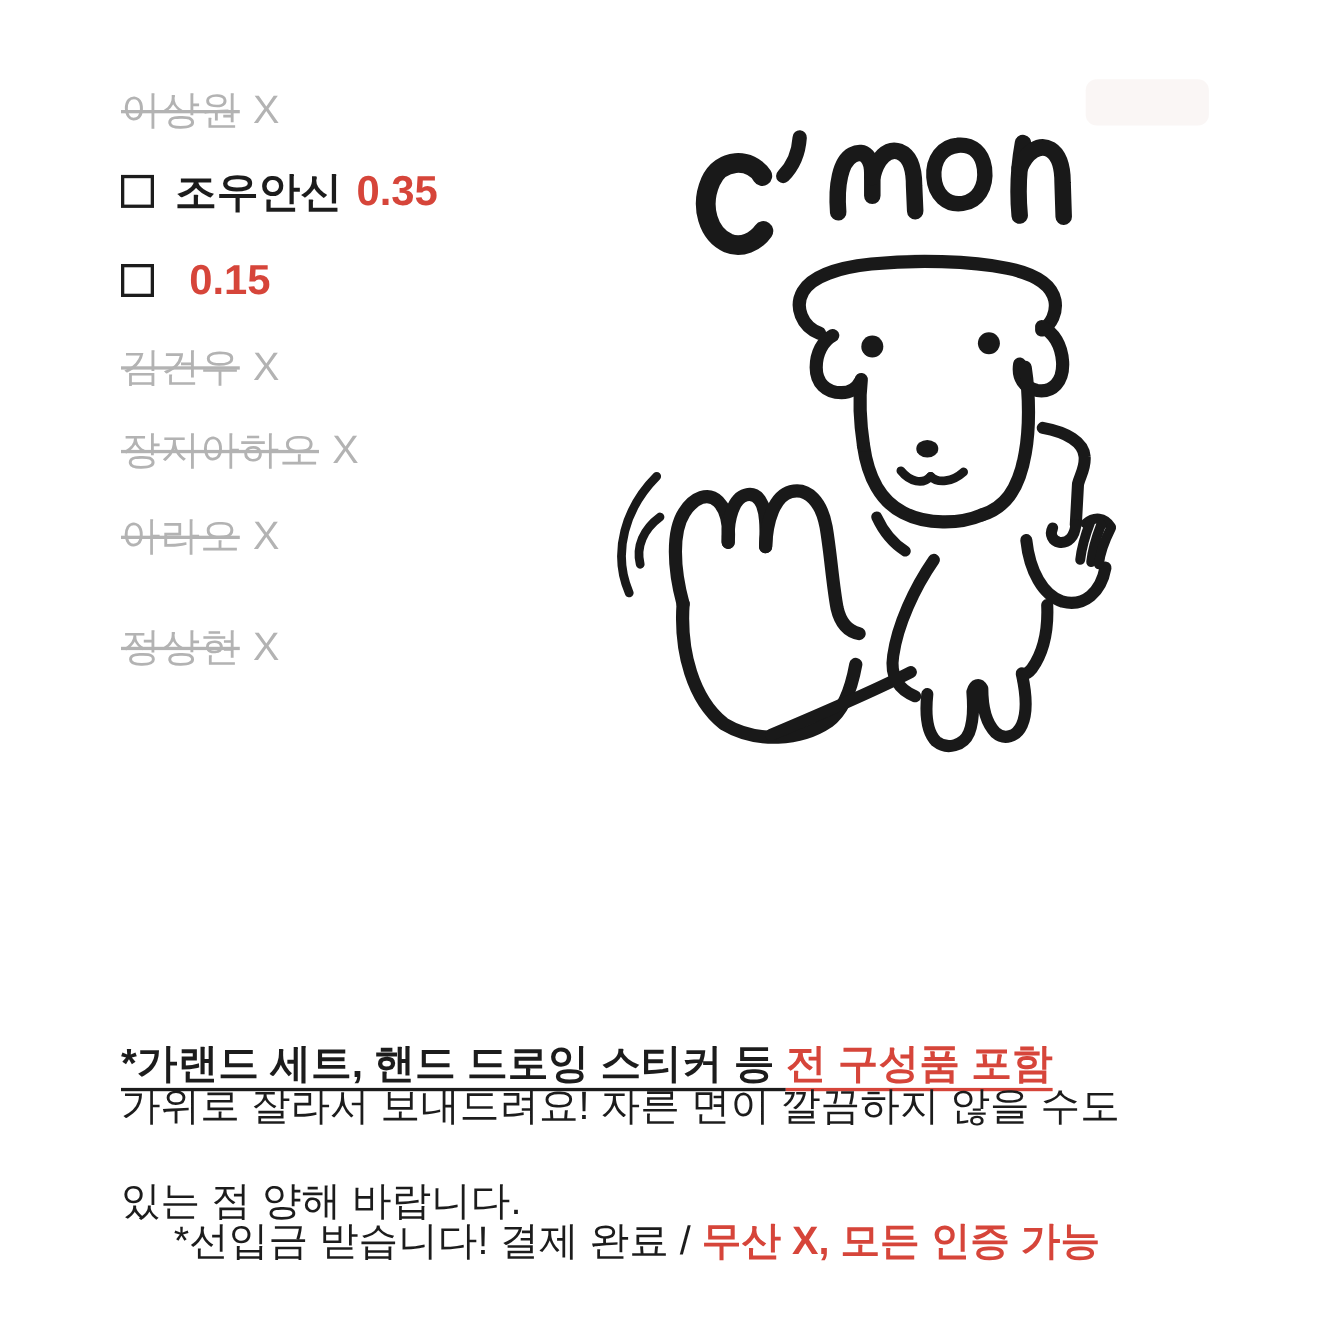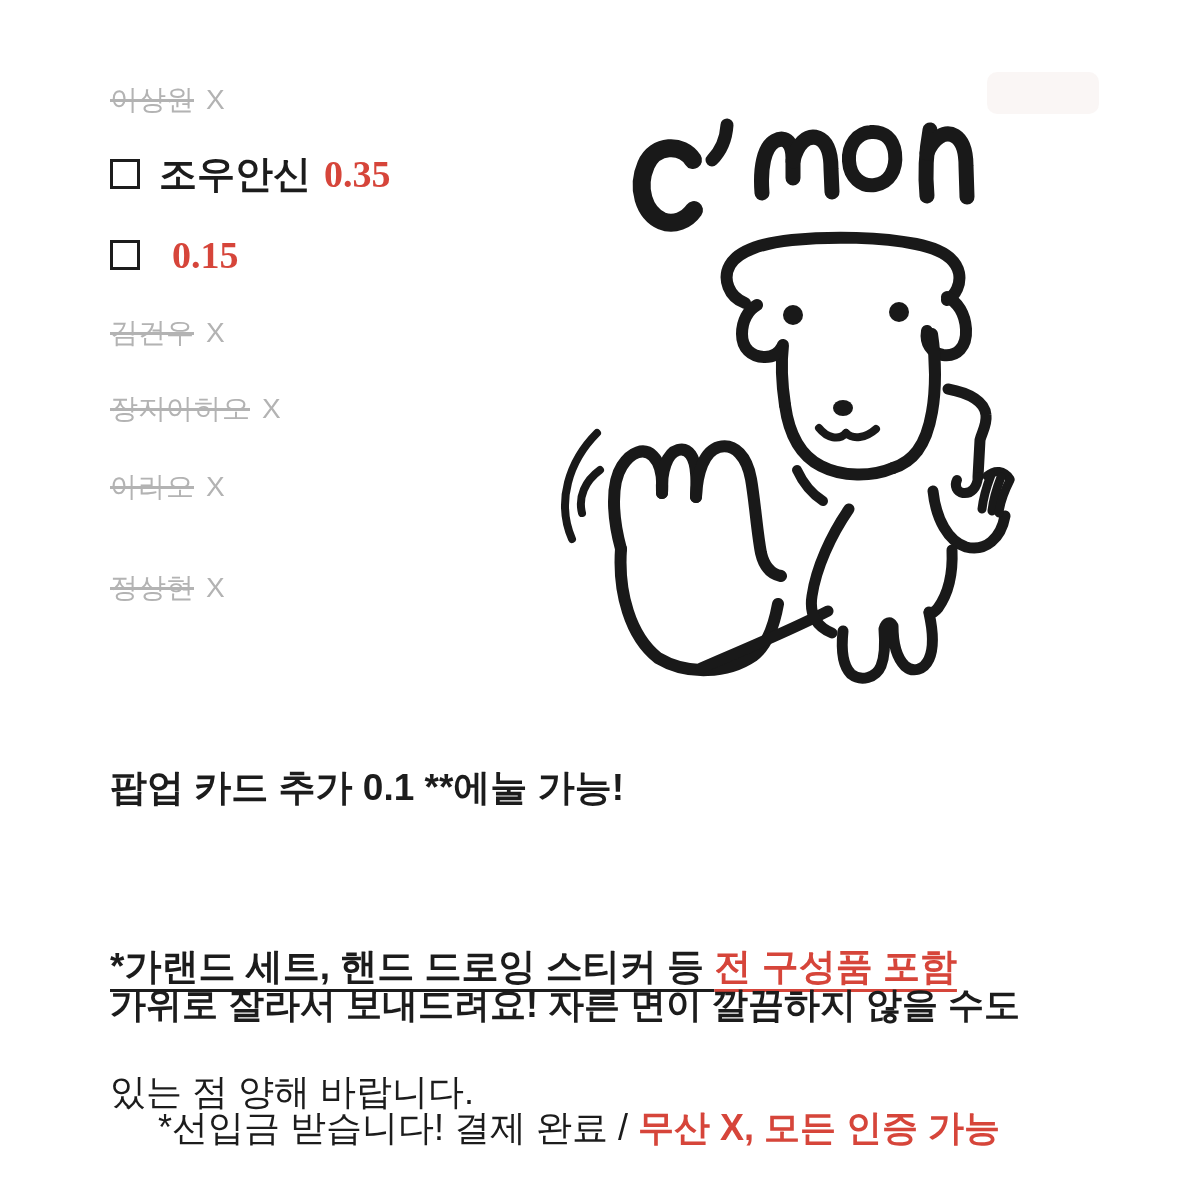--- a/index.html
+++ b/index.html
@@ -18,37 +18,37 @@
   .page{position:absolute;inset:0;}
 
   
   .sketch{position:absolute;left:0;top:0;width:1200px;height:1200px;}
   .sketch path{stroke:var(--ink);fill:none;stroke-linecap:round;stroke-linejoin:round;}
   .sketch .fillink{fill:var(--ink);stroke:none;}
   .sketch .blob{fill:#f6f0ef;stroke:none;opacity:.6;}
 
   
   .row{position:absolute;left:110px;display:flex;align-items:center;white-space:nowrap;height:44px;}
-  .row.sold{color:var(--muted);font-size:28px;font-weight:400;}
+  .row.sold{color:var(--muted);font-size:36px;font-weight:400;}
   .row.avail{color:var(--text);font-size:38px;font-weight:700;}
   .strike{text-decoration:line-through;text-decoration-thickness:3px;}
   .mark{margin-left:12px;}
   .checkbox{
     width:24px;height:24px;border:3px solid var(--text);
     display:inline-block;margin-right:19px;flex:0 0 auto;background:var(--bg);
   }
-  .price{color:var(--red);margin-left:13px;font-weight:700;font-family:Liberation Serif, serif;}
+  .price{color:var(--red);margin-left:13px;font-weight:700;}
 
   
   .note{position:absolute;left:110px;white-space:nowrap;color:var(--text);}
   .note-popup{top:766px;font-size:37px;font-weight:600;height:44px;line-height:44px;}
   .note-include{top:944px;font-size:37px;font-weight:700;height:46px;line-height:46px;}
   .note-include span{text-decoration:underline;text-decoration-thickness:3px;text-underline-offset:10px;}
   .note-include .red{color:var(--red);}
-  .note-cut1{top:983px;font-size:36px;font-weight:700;height:44px;line-height:44px;text-align:right;}
+  .note-cut1{top:983px;font-size:36px;font-weight:400;height:44px;line-height:44px;text-align:right;}
   .note-cut2{top:1055px;font-size:36px;font-weight:400;height:44px;line-height:44px;margin-top:15px;}
   .note-deposit{top:1106px;font-size:36px;font-weight:400;height:44px;line-height:44px;margin-left:48px;}
   .note-deposit .red{color:var(--red);font-weight:700;}
 </style>
 </head>
 <body>
 
 <div class="page">
 
   <svg class="sketch" viewBox="0 0 1200 1200" aria-hidden="true">
@@ -140,21 +140,20 @@
     <span class="strike">아라오</span>
     <span class="mark">X</span>
   </div>
 
   <div class="row sold" style="top:566px">
     <span class="strike">정상현</span>
     <span class="mark">X</span>
   </div>
 
 
-  <div class="note note-popup">팝업 카드 추가 0.1 **에눌 가능!</div>
 
   <div class="note note-include">
     <span>*가랜드 세트, 핸드 드로잉 스티커 등 </span><span class="red">전 구성품 포함</span>
   </div>
 
   <div class="note note-cut1">가위로 잘라서 보내드려요! 자른 면이 깔끔하지 않을 수도</div>
   <div class="note note-cut2">있는 점 양해 바랍니다.</div>
 
   <div class="note note-deposit">
     <span>*선입금 받습니다! 결제 완료 / </span><span class="red">무산 X, 모든 인증 가능</span>

